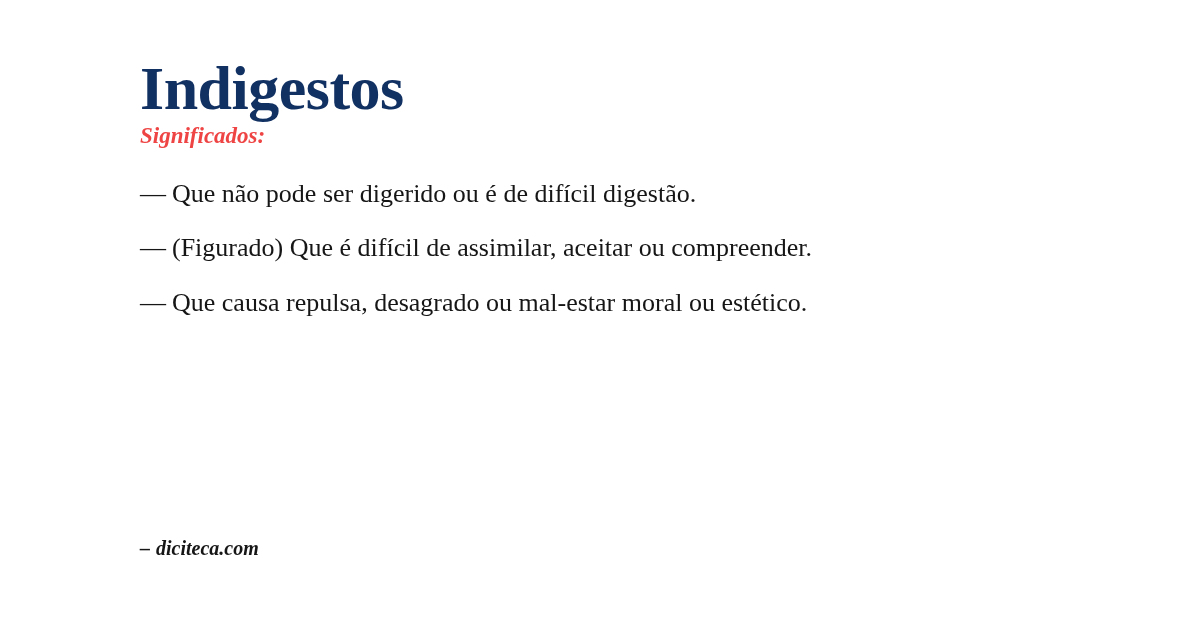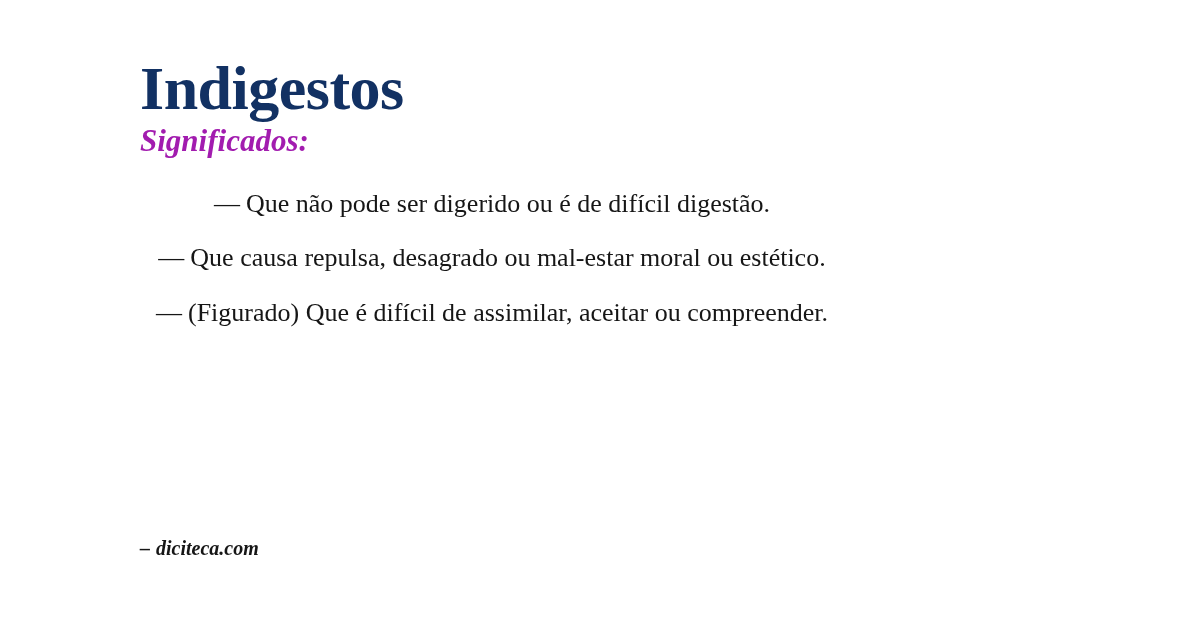--- a/index.html
+++ b/index.html
@@ -27,29 +27,28 @@
     font-weight: bold;
     color: #123163;
     line-height: 1.05;
     letter-spacing: -0.5px;
     margin: 0 0 2px 0;
   }
   .subtitle {
     font-family: "Liberation Serif", "DejaVu Serif", serif;
     font-style: italic;
     font-weight: bold;
-    font-size: 31px;
-    color: #a21caf;
+    font-size: 23px;
+    color: #ef4444;
     margin: 0 0 28px 0;
   }
   .definitions {
     list-style: none;
     margin: 0;
     padding: 0;
-    text-align: center;
   }
   .definition-item {
     font-family: "Liberation Serif", "DejaVu Serif", serif;
     font-size: 26px;
     color: #161616;
     line-height: 1.32;
     margin: 0 0 20px 0;
     max-width: 910px;
     text-indent: 0;
   }
@@ -77,24 +76,24 @@
 
   <h1 class="word-title">Indigestos</h1>
 
   <div class="subtitle">Significados:</div>
 
   <ul class="definitions">
     <li class="definition-item">
       <span class="dash">—</span><span>Que não pode ser digerido ou é de difícil digestão.</span>
     </li>
     <li class="definition-item">
-      <span class="dash">—</span><span>Que causa repulsa, desagrado ou mal-estar moral ou estético.</span>
+      <span class="dash">—</span><span>(Figurado) Que é difícil de assimilar, aceitar ou compreender.</span>
     </li>
     <li class="definition-item">
-      <span class="dash">—</span><span>(Figurado) Que é difícil de assimilar, aceitar ou compreender.</span>
+      <span class="dash">—</span><span>Que causa repulsa, desagrado ou mal-estar moral ou estético.</span>
     </li>
   </ul>
 
   <div class="source">
     <span class="dash">–</span><span>diciteca.com</span>
   </div>
 
 </div>
 
 </body></html>

